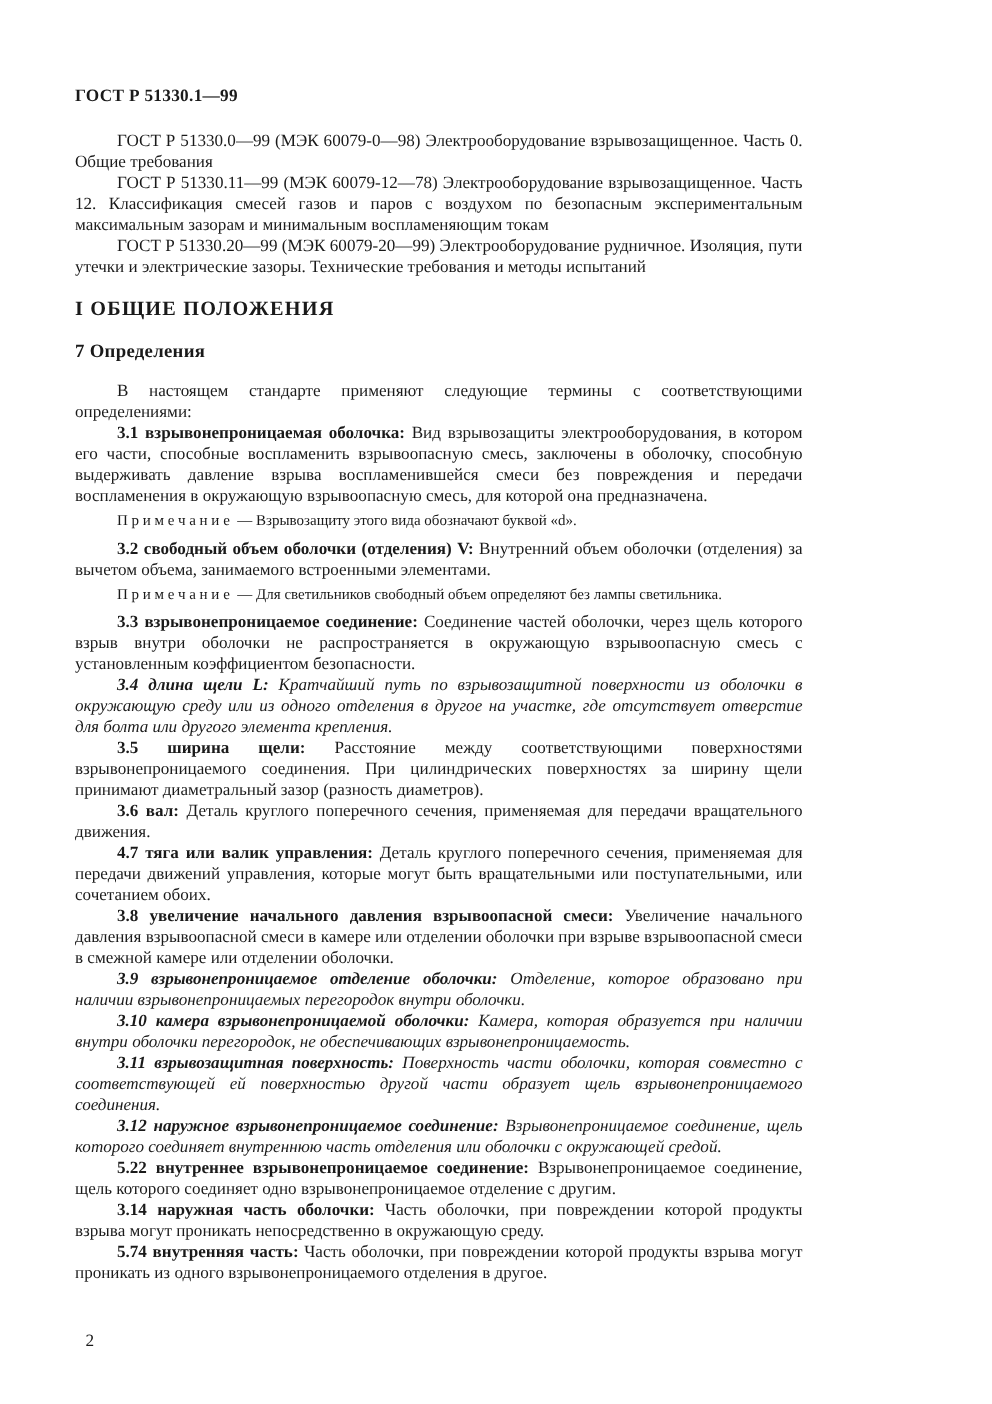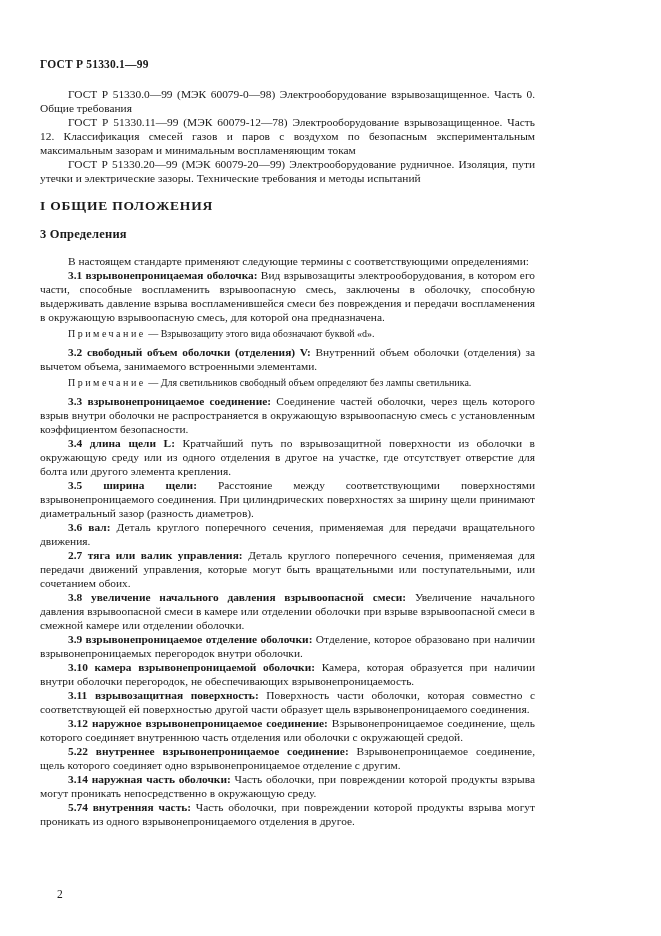--- a/index.html
+++ b/index.html
@@ -7,21 +7,21 @@
     width: 661px; height: 936px;
     background: #ffffff;
     font-family: "Liberation Serif", serif;
     color: #1a1a1a;
     -webkit-font-smoothing: antialiased;
   }
   .page {
     position: relative;
     width: 592px; height: 936px;
     box-sizing: border-box;
-    padding: 58px 57px 0 40px;
+    padding: 58px 57px 0 50px;
     overflow: hidden;
   }
   .doc-header {
     font-weight: bold;
     font-size: 11.5px;
     letter-spacing: 0.2px;
     margin-bottom: 17px;
   }
   p { margin: 0; }
   .body-p {
@@ -38,21 +38,21 @@
     font-family: "Liberation Serif", serif;
   }
   .subsection-heading {
     font-size: 12.5px;
     font-weight: bold;
     letter-spacing: 0.2px;
     margin: 0 0 12px 0;
     font-family: "Liberation Serif", serif;
   }
   .def b { font-weight: bold; margin-top: 23px; }
-  .def.italic { }
+  .def.italic { font-style: italic; }
   .note {
     font-size: 10px;
     line-height: 11.8px;
     text-align: justify;
     text-indent: 28px;
     margin: 4px 0 5px 0;
   }
   .note .note-label {
     letter-spacing: 2.5px;
   }
@@ -71,34 +71,34 @@
   <div class="doc-header">ГОСТ Р 51330.1—99</div>
 
   <div>
       <p class="body-p">ГОСТ Р 51330.0—99 (МЭК 60079-0—98) Электрооборудование взрывозащищенное. Часть 0. Общие требования</p>
       <p class="body-p">ГОСТ Р 51330.11—99 (МЭК 60079-12—78) Электрооборудование взрывозащищенное. Часть 12. Классификация смесей газов и паров с воздухом по безопасным экспериментальным максимальным зазорам и минимальным воспламеняющим токам</p>
       <p class="body-p">ГОСТ Р 51330.20—99 (МЭК 60079-20—99) Электрооборудование рудничное. Изоляция, пути утечки и электрические зазоры. Технические требования и методы испытаний</p>
     </div>
 
   <div class="section-heading">I ОБЩИЕ ПОЛОЖЕНИЯ</div>
 
-  <div class="subsection-heading">3 Определения</div>
+  <div class="subsection-heading">7 Определения</div>
 
   <p class="body-p">В настоящем стандарте применяют следующие термины с соответствующими определениями:</p>
 
   <div>
       <p class="body-p def"><b>3.1 взрывонепроницаемая оболочка:</b> Вид взрывозащиты электрооборудования, в котором его части, способные воспламенить взрывоопасную смесь, заключены в оболочку, способную выдерживать давление взрыва воспламенившейся смеси без повреждения и передачи воспламенения в окружающую взрывоопасную смесь, для которой она предназначена.</p>
       <p class="note"><span class="note-label">Примечание</span> — Взрывозащиту этого вида обозначают буквой «d».</p>
       <p class="body-p def"><b>3.2 свободный объем оболочки (отделения) V:</b> Внутренний объем оболочки (отделения) за вычетом объема, занимаемого встроенными элементами.</p>
       <p class="note"><span class="note-label">Примечание</span> — Для светильников свободный объем определяют без лампы светильника.</p>
       <p class="body-p def"><b>3.3 взрывонепроницаемое соединение:</b> Соединение частей оболочки, через щель которого взрыв внутри оболочки не распространяется в окружающую взрывоопасную смесь с установленным коэффициентом безопасности.</p>
       <p class="body-p def italic"><b>3.4 длина щели L:</b> Кратчайший путь по взрывозащитной поверхности из оболочки в окружающую среду или из одного отделения в другое на участке, где отсутствует отверстие для болта или другого элемента крепления.</p>
       <p class="body-p def"><b>3.5 ширина щели:</b> Расстояние между соответствующими поверхностями взрывонепроницаемого соединения. При цилиндрических поверхностях за ширину щели принимают диаметральный зазор (разность диаметров).</p>
       <p class="body-p def"><b>3.6 вал:</b> Деталь круглого поперечного сечения, применяемая для передачи вращательного движения.</p>
-      <p class="body-p def"><b>2.7 тяга или валик управления:</b> Деталь круглого поперечного сечения, применяемая для передачи движений управления, которые могут быть вращательными или поступательными, или сочетанием обоих.</p>
+      <p class="body-p def"><b>4.7 тяга или валик управления:</b> Деталь круглого поперечного сечения, применяемая для передачи движений управления, которые могут быть вращательными или поступательными, или сочетанием обоих.</p>
       <p class="body-p def"><b>3.8 увеличение начального давления взрывоопасной смеси:</b> Увеличение начального давления взрывоопасной смеси в камере или отделении оболочки при взрыве взрывоопасной смеси в смежной камере или отделении оболочки.</p>
       <p class="body-p def italic"><b>3.9 взрывонепроницаемое отделение оболочки:</b> Отделение, которое образовано при наличии взрывонепроницаемых перегородок внутри оболочки.</p>
       <p class="body-p def italic"><b>3.10 камера взрывонепроницаемой оболочки:</b> Камера, которая образуется при наличии внутри оболочки перегородок, не обеспечивающих взрывонепроницаемость.</p>
       <p class="body-p def italic"><b>3.11 взрывозащитная поверхность:</b> Поверхность части оболочки, которая совместно с соответствующей ей поверхностью другой части образует щель взрывонепроницаемого соединения.</p>
       <p class="body-p def italic"><b>3.12 наружное взрывонепроницаемое соединение:</b> Взрывонепроницаемое соединение, щель которого соединяет внутреннюю часть отделения или оболочки с окружающей средой.</p>
       <p class="body-p def"><b>5.22 внутреннее взрывонепроницаемое соединение:</b> Взрывонепроницаемое соединение, щель которого соединяет одно взрывонепроницаемое отделение с другим.</p>
       <p class="body-p def"><b>3.14 наружная часть оболочки:</b> Часть оболочки, при повреждении которой продукты взрыва могут проникать непосредственно в окружающую среду.</p>
       <p class="body-p def"><b>5.74 внутренняя часть:</b> Часть оболочки, при повреждении которой продукты взрыва могут проникать из одного взрывонепроницаемого отделения в другое.</p>
     </div>
 

